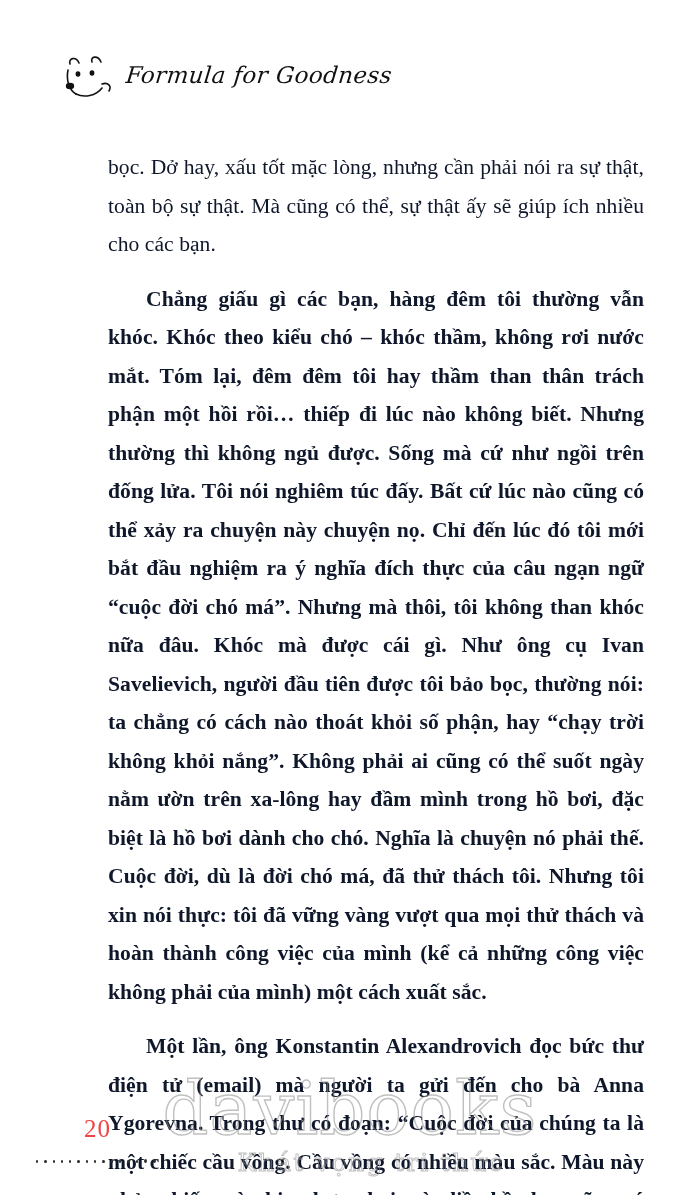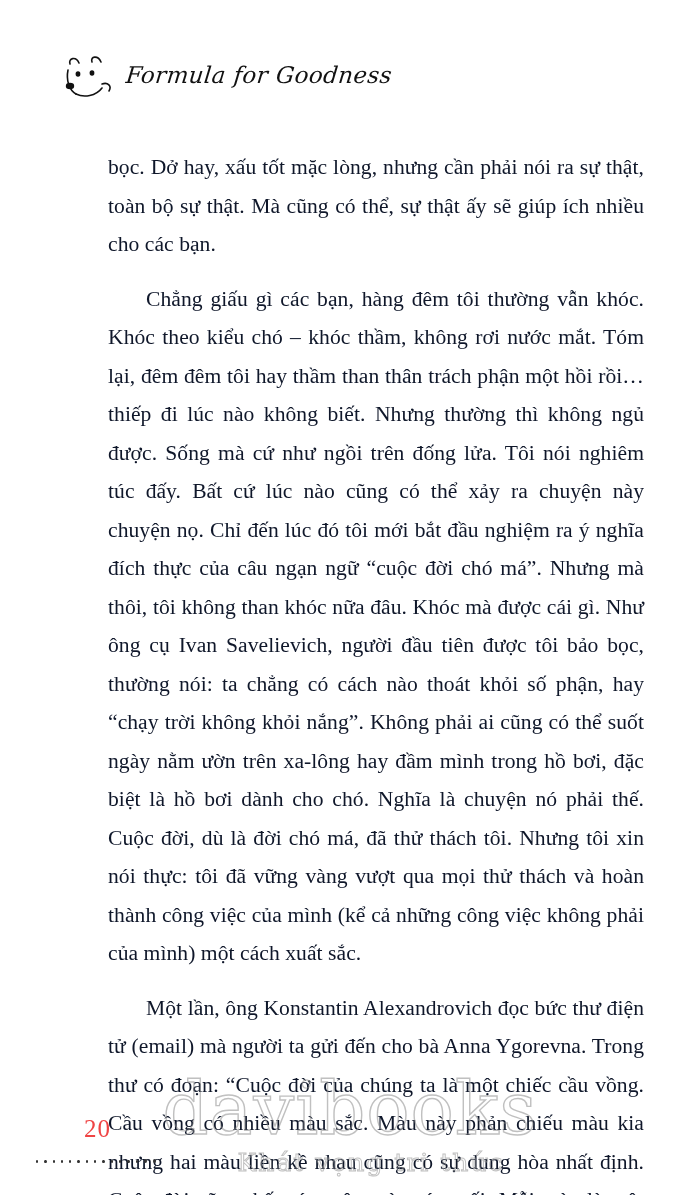--- a/index.html
+++ b/index.html
@@ -63,20 +63,21 @@
     text-justify: inter-word;
     margin: 16px;
     color: #0f172a;
     letter-spacing: 0.05px;
   }
   .para + .para {
     margin-top: 0px;
   }
   .para.indent {
     text-indent: 38px;
+    font-weight: bold;
   }
 
   
   .page-number {
     position: absolute;
     left: 84px;
     bottom: 52px;
     font-family: Liberation Serif, serif;
     font-size: 25px;
     color: #ef4444;

